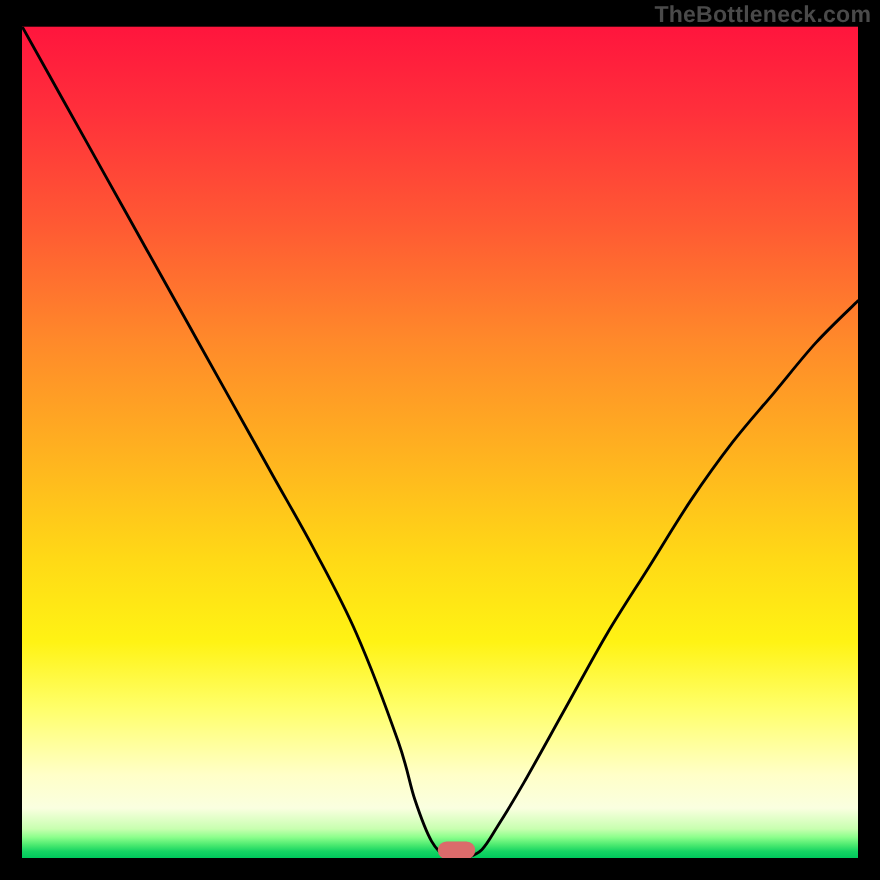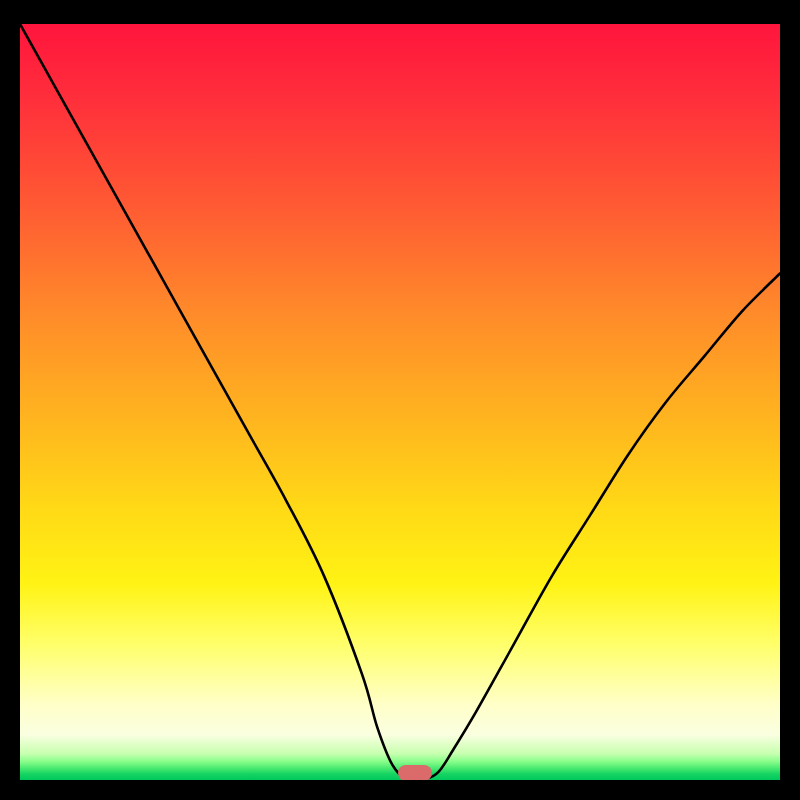--- a/index.html
+++ b/index.html
@@ -75,20 +75,21 @@
     height: 16px;
     border-radius: 10px;
     background: #db6b6b;
     transform: translate(-50%, -50%);
   }
 </style>
 </head>
 <body>
 
 <div class="frame">
+  <div class="watermark">TheBottleneck.com</div>
 
   <div class="plot">
     <div class="gradient"></div>
 
     <svg class="curve" viewBox="0 0 760 756" preserveAspectRatio="none">
       <path d="M 0,0 C 6.333333333333333,11.339999999999995 25.333333333333336,45.35999999999996 38,68.03999999999996 C 50.666666666666664,90.71999999999997 63.333333333333336,113.40000000000003 76,136.08000000000004 C 88.66666666666667,158.76000000000005 101.33333333333333,181.44000000000003 114,204.12 C 126.66666666666667,226.79999999999998 139.33333333333334,249.47999999999996 152,272.15999999999997 C 164.66666666666666,294.84 177.33333333333334,317.52 190,340.2 C 202.66666666666666,362.88 215.33333333333334,385.56 228,408.24 C 240.66666666666666,430.92 253.33333333333334,452.34000000000003 266,476.28000000000003 C 278.6666666666667,500.22 291.3333333333333,522.9 304,551.88 C 316.6666666666667,580.86 333.1333333333333,624.9599999999999 342,650.16 C 350.8666666666667,675.36 352.1333333333333,687.96 357.2,703.08 C 362.26666666666665,718.2 367.3333333333333,732.06 372.4,740.88 C 377.46666666666664,749.7 382.53333333333336,753.48 387.6,756 C 392.6666666666667,758.52 397.73333333333335,757.26 402.8,756 C 407.8666666666667,754.74 412.9333333333334,753.48 418.00000000000006,748.44 C 423.0666666666667,743.4000000000001 426.8666666666667,735.84 433.2,725.76 C 439.5333333333333,715.68 445.8666666666667,705.6 456,687.96 C 466.1333333333333,670.32 481.3333333333333,642.6000000000001 494,619.9200000000001 C 506.6666666666667,597.24 519.3333333333334,573.3 532,551.88 C 544.6666666666666,530.46 557.3333333333334,511.56000000000006 570,491.40000000000003 C 582.6666666666666,471.24 595.3333333333334,449.82000000000005 608,430.92 C 620.6666666666666,412.02 633.3333333333334,394.38 646,378 C 658.6666666666666,361.62 671.3333333333334,347.76 684,332.64 C 696.6666666666666,317.52 709.3333333333334,301.14000000000004 722,287.28000000000003 C 734.6666666666666,273.42 753.6666666666666,255.77999999999997 760,249.47999999999996"></path>
     </svg>
 
     <div class="marker" style="left: 395.2px; top: 749px;"></div>
   </div>

